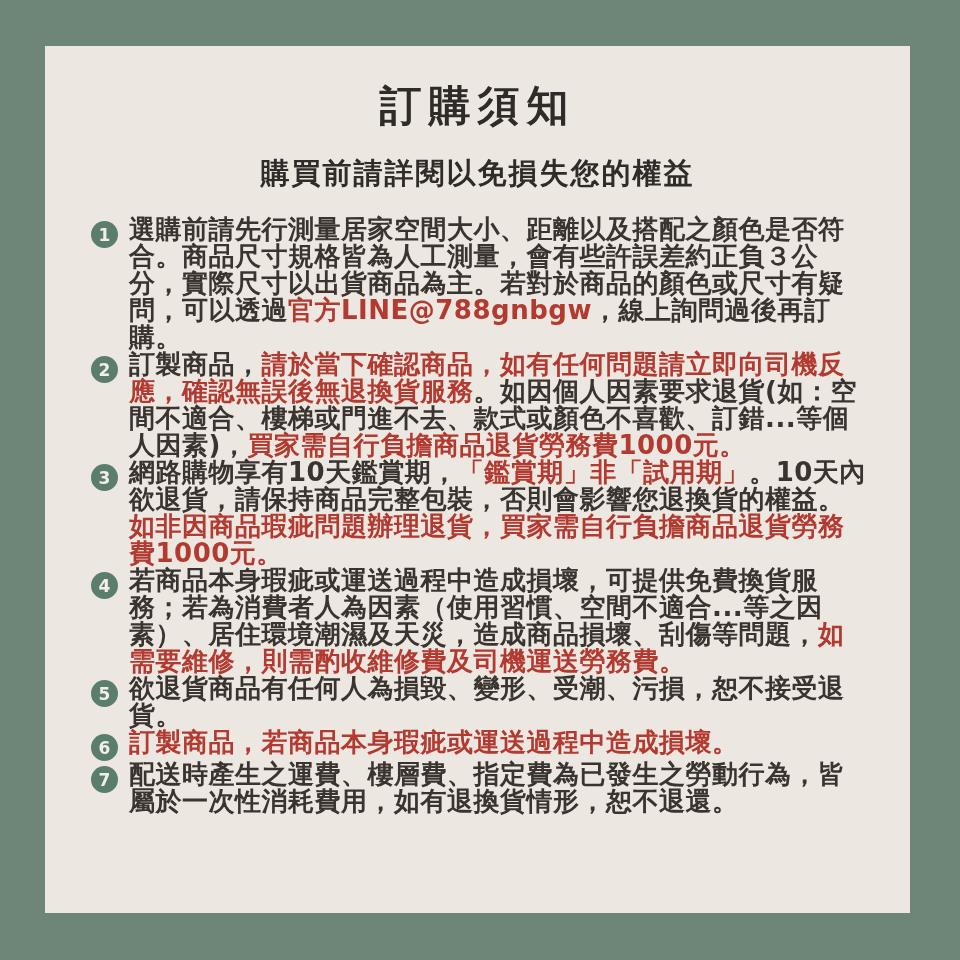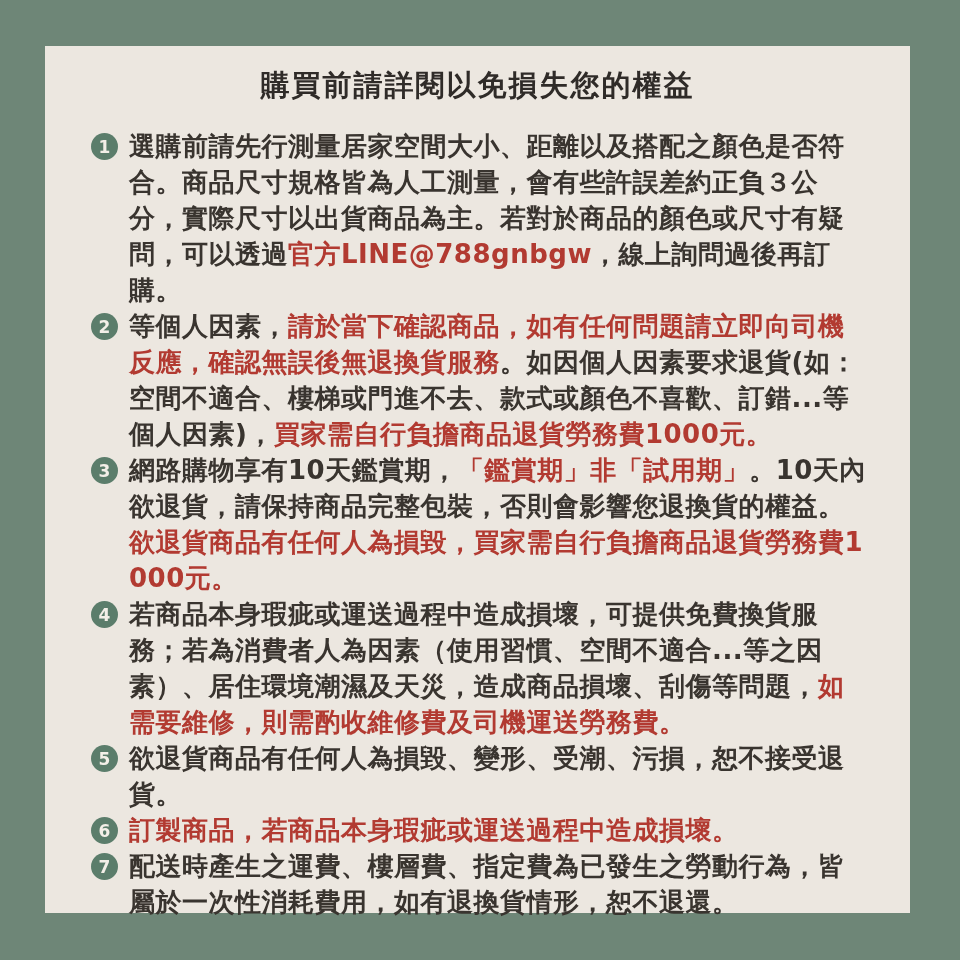--- a/index.html
+++ b/index.html
@@ -56,44 +56,45 @@
     font-size:17px;
     font-weight:bold;
     display:flex;
     align-items:center;
     justify-content:center;
   }
   .item-text{
     flex:1 1 auto;
     font-size:26px;
     font-weight:bold;
-    line-height:36px;
+    line-height:27px;
     color:var(--ink);
     letter-spacing:0.5px;
     word-break:break-all;
   }
   .item-text .red{color:var(--red);}
 </style>
 </head>
 <body>
 
 <div class="panel">
+  <h1 class="title">訂購須知</h1>
   <h2 class="subtitle">購買前請詳閱以免損失您的權益</h2>
   <div class="items">
       <div class="item-row">
         <span class="badge">1</span>
         <div class="item-text"><span>選購前請先行測量居家空間大小、距離以及搭配之顏色是否符合。商品尺寸規格皆為人工測量，會有些許誤差約正負３公分，實際尺寸以出貨商品為主。若對於商品的顏色或尺寸有疑問，可以透過</span><span class="red">官方LINE@788gnbgw</span><span>，線上詢問過後再訂購。</span></div>
       </div>
       <div class="item-row">
         <span class="badge">2</span>
-        <div class="item-text"><span>等個人因素，</span><span class="red">請於當下確認商品，如有任何問題請立即向司機反應，確認無誤後無退換貨服務</span><span>。如因個人因素要求退貨(如：空間不適合、樓梯或門進不去、款式或顏色不喜歡、訂錯...等個人因素)，</span><span class="red">買家需自行負擔商品退貨勞務費1000元。</span></div>
+        <div class="item-text"><span>訂製商品，</span><span class="red">請於當下確認商品，如有任何問題請立即向司機反應，確認無誤後無退換貨服務</span><span>。如因個人因素要求退貨(如：空間不適合、樓梯或門進不去、款式或顏色不喜歡、訂錯...等個人因素)，</span><span class="red">買家需自行負擔商品退貨勞務費1000元。</span></div>
       </div>
       <div class="item-row">
         <span class="badge">3</span>
-        <div class="item-text"><span>網路購物享有10天鑑賞期，</span><span class="red">「鑑賞期」非「試用期」</span><span>。10天內欲退貨，請保持商品完整包裝，否則會影響您退換貨的權益。</span><span class="red">欲退貨商品有任何人為損毀，買家需自行負擔商品退貨勞務費1000元。</span></div>
+        <div class="item-text"><span>網路購物享有10天鑑賞期，</span><span class="red">「鑑賞期」非「試用期」</span><span>。10天內欲退貨，請保持商品完整包裝，否則會影響您退換貨的權益。</span><span class="red">如非因商品瑕疵問題辦理退貨，買家需自行負擔商品退貨勞務費1000元。</span></div>
       </div>
       <div class="item-row">
         <span class="badge">4</span>
         <div class="item-text"><span>若商品本身瑕疵或運送過程中造成損壞，可提供免費換貨服務；若為消費者人為因素（使用習慣、空間不適合...等之因素）、居住環境潮濕及天災，造成商品損壞、刮傷等問題，</span><span class="red">如需要維修，則需酌收維修費及司機運送勞務費。</span></div>
       </div>
       <div class="item-row">
         <span class="badge">5</span>
         <div class="item-text"><span>欲退貨商品有任何人為損毀、變形、受潮、污損，恕不接受退貨。</span></div>
       </div>
       <div class="item-row">

